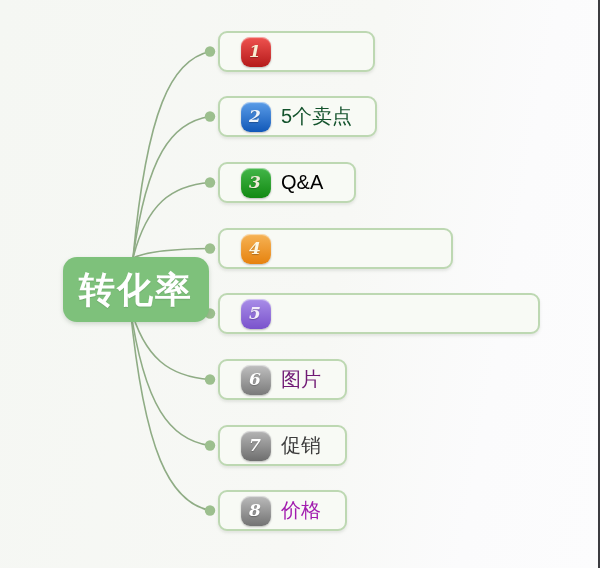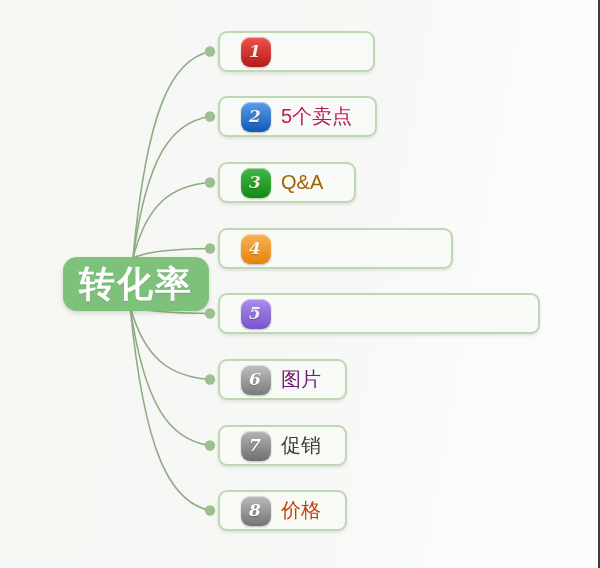--- a/index.html
+++ b/index.html
@@ -6,21 +6,21 @@
   body{font-family:"Liberation Sans","DejaVu Sans",sans-serif;}
   #stage{
     position:relative;width:600px;height:568px;overflow:hidden;
     background:linear-gradient(100deg,#f5f7f3 0%,#f7f8f5 55%,#fbfbfc 80%,#fcfcfd 100%);
   }
   #edge-line{position:absolute;top:0;right:0;width:2px;height:568px;}
   #connector-svg{position:absolute;left:0;top:0;width:600px;height:568px;pointer-events:none;}
 
   
   .central{
-    position:absolute;left:63px;top:257px;width:146px;height:54px;
+    position:absolute;left:63px;top:257px;width:146px;height:65px;
     border-radius:14px;display:flex;align-items:center;justify-content:center;
     box-shadow:0 2px 4px rgba(90,120,90,.25);
     cursor:default;
   }
   .central .ctext{
     font-size:36px;font-weight:bold;letter-spacing:2px;line-height:1;
     text-shadow:0 1px 1px rgba(0,0,0,.12);
   }
 
   
@@ -85,28 +85,28 @@
   <div class="node n1" style="border-color: rgb(189, 216, 178); background: rgb(248, 250, 245);">
     <span class="badge" style="background: linear-gradient(rgb(239, 83, 80), rgb(181, 26, 26));">
         <i style="color: rgb(248, 237, 210);">1</i>
       </span>
   </div>
 
   <div class="node n2" style="border-color: rgb(189, 216, 178); background: rgb(248, 250, 245);">
     <span class="badge" style="background: linear-gradient(rgb(91, 157, 232), rgb(17, 88, 184));">
         <i style="color: rgb(238, 244, 251);">2</i>
       </span>
-    <span class="label" style="color: #be185d;">5个卖点</span>
+    <span class="label" style="color: #14532d;">5个卖点</span>
   </div>
 
   <div class="node n3" style="border-color: rgb(189, 216, 178); background: rgb(248, 250, 245);">
     <span class="badge" style="background: linear-gradient(rgb(67, 182, 73), rgb(18, 138, 18));">
         <i style="color: rgb(240, 236, 216);">3</i>
       </span>
-    <span class="label" style="color: #a16207;">Q&amp;A</span>
+    <span class="label" style="color: #000000;">Q&amp;A</span>
   </div>
 
   <div class="node n4" style="border-color: rgb(189, 216, 178); background: rgb(248, 250, 245);">
     <span class="badge" style="background: linear-gradient(rgb(246, 179, 86), rgb(230, 130, 14));">
         <i style="color: rgb(253, 246, 224);">4</i>
       </span>
   </div>
 
   <div class="node n5" style="border-color: rgb(189, 216, 178); background: rgb(248, 250, 245);">
     <span class="badge" style="background: linear-gradient(rgb(169, 142, 232), rgb(122, 82, 204));">
@@ -125,17 +125,17 @@
     <span class="badge" style="background: linear-gradient(rgb(181, 181, 181), rgb(110, 110, 110));">
         <i style="color: rgb(255, 255, 255);">7</i>
       </span>
     <span class="label" style="color: rgb(60, 60, 60);">促销</span>
   </div>
 
   <div class="node n8" style="border-color: rgb(189, 216, 178); background: rgb(248, 250, 245);">
     <span class="badge" style="background: linear-gradient(rgb(187, 187, 187), rgb(115, 115, 115));">
         <i style="color: rgb(255, 255, 255);">8</i>
       </span>
-    <span class="label" style="color: #c2410c;">价格</span>
+    <span class="label" style="color: #a21caf;">价格</span>
   </div>
 
   <div id="edge-line" style="background: rgb(60, 60, 64);"></div>
 </div>
 
 </body></html>

